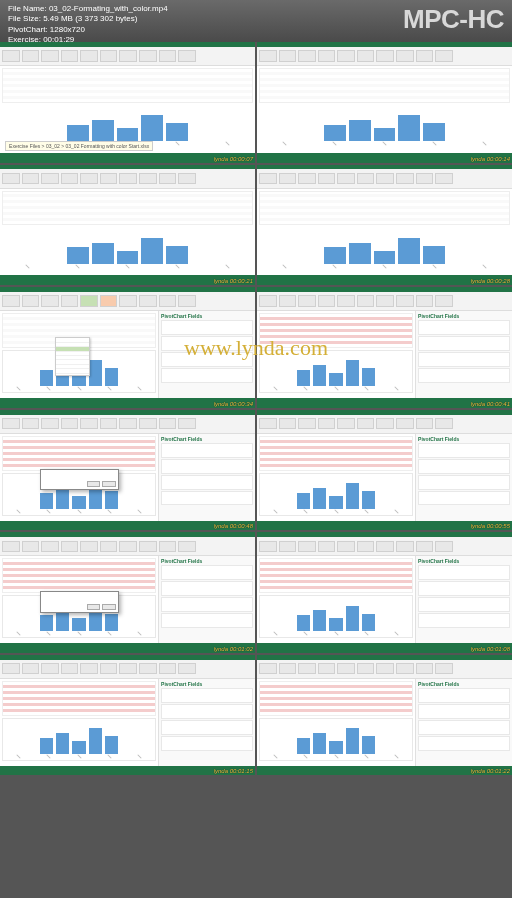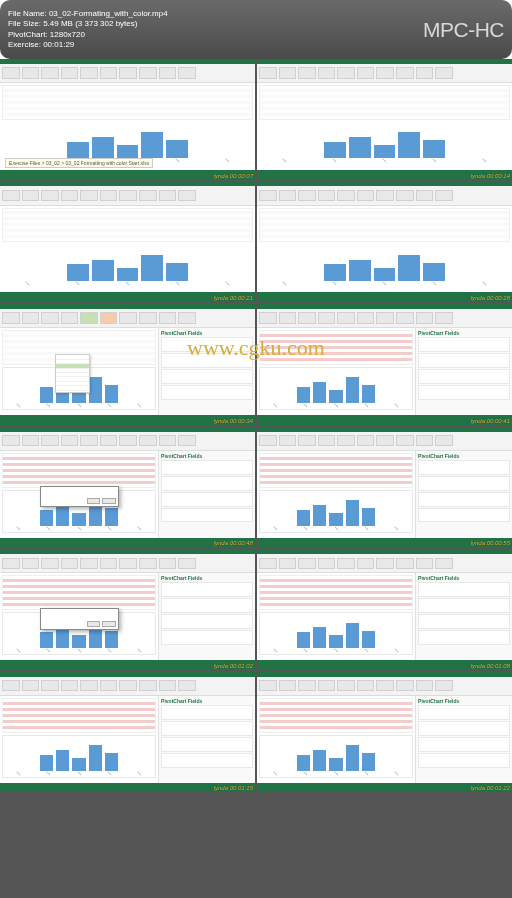--- a/index.html
+++ b/index.html
@@ -11,28 +11,27 @@
   font-size: 9px;
   color: #333;
   overflow: hidden;
 }
 .header {
   background: linear-gradient(#6a6a6a, #4a4a4a);
   color: #fff;
   padding: 4px 8px;
   display: flex;
   justify-content: space-between;
-  align-items: center;
-  height: 59px;
-  border-radius: 10px;
+  align-items: flex-start;
+  height: 42px;
 }
 .fileinfo { line-height: 1.3; font-size: 8px; }
 .applogo {
-  font-size: 21px;
-  font-weight: normal;
+  font-size: 26px;
+  font-weight: bold;
   color: #d8d8d8;
   letter-spacing: -0.5px;
 }
 .grid {
   display: grid;
   grid-template-columns: 1fr 1fr;
   grid-template-rows: repeat(7, 1fr);
   gap: 2px;
   height: 856px;
   background: #555;
@@ -740,13 +739,13 @@
           <div class="spsect"></div>
           <div class="spsect"></div>
         </div>
       </div>
       <div class="statusbar">
         <div class="timestamp">lynda 00:01:22</div>
       </div>
     </div>
   </div>
 
-<div class="watermark">www.cgku.com</div>
+<div class="watermark">www.lynda.com</div>
 
 </body></html>

